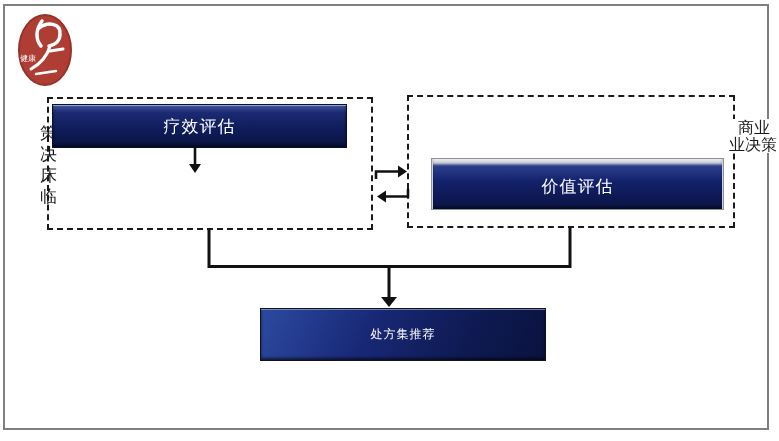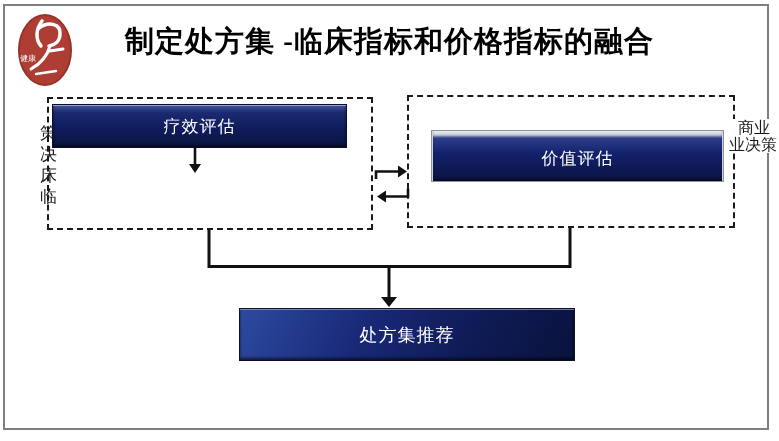--- a/index.html
+++ b/index.html
@@ -27,28 +27,28 @@
     position:absolute;box-sizing:border-box;
     display:flex;align-items:center;justify-content:center;
     color:#ffffff;font-size:17px;letter-spacing:1px;
     background:linear-gradient(180deg,#45569a 0%,#1b2a72 18%,#101d5c 55%,#0a133f 100%);
     border:1px solid #06102e;
     box-shadow:inset 0 1px 0 rgba(160,175,220,0.85), inset 0 -2px 3px rgba(0,0,0,0.55);
   }
   .box-efficacy{left:52px;top:104px;width:295px;height:44px;}
   .box-committee{left:52px;top:173px;width:295px;height:49px;}
   .box-value{
-    left:431px;top:130px;width:293px;height:52px;
+    left:431px;top:158px;width:293px;height:52px;
     background:linear-gradient(180deg,#f2f3f6 0%,#c2c8d2 8%,#8b94ad 10%,#2c3f8c 14%,#13216b 45%,#0a1342 100%);
     border:1px solid #8d939c;
     box-shadow:inset 1px 0 0 #ced2da, inset -1px 0 0 #ced2da, inset 0 -2px 3px rgba(0,0,0,0.5);
     padding-top:4px;
   }
   .box-recommend{
-    left:239px;top:308px;width:336px;height:53px;font-size:18px;
+    left:260px;top:308px;width:286px;height:53px;font-size:12px;
     background:linear-gradient(115deg,#2d4aa0 0%,#182876 38%,#0e1a52 72%,#0a123e 100%);
     border:1px solid #10131f;
     box-shadow:inset 0 1px 0 rgba(150,168,220,0.7), inset 0 -2px 3px rgba(0,0,0,0.6);
   }
   .side-label-clinical{
     position:absolute;left:18px;top:123px;width:21px;
     font-size:17px;line-height:21px;color:#1a1a1a;
     word-break:break-all;text-align:center;margin-left:20px;
   }
   .side-label-business{
@@ -71,21 +71,20 @@
     <ellipse cx="29" cy="39" rx="26" ry="35" fill="#ae3e34"></ellipse>
     <ellipse cx="29" cy="39" rx="26" ry="35" fill="none" stroke="#97322a" stroke-width="2"></ellipse>
     <path d="M26 10 C20 18 19 28 25 35" stroke="#ffffff" stroke-width="3.5" fill="none" stroke-linecap="round"></path>
     <path d="M23 17 C33 10 45 13 44 23 C44 30 39 34 33 35" stroke="#ffffff" stroke-width="3.5" fill="none" stroke-linecap="round"></path>
     <path d="M34 35 C31 46 24 53 15 58" stroke="#ffffff" stroke-width="3" fill="none" stroke-linecap="round"></path>
     <path d="M34 40 L47 38" stroke="#ffffff" stroke-width="3" fill="none" stroke-linecap="round"></path>
     <path d="M20 63 L40 60" stroke="#ffffff" stroke-width="2.5" fill="none" stroke-linecap="round"></path>
     <text x="4" y="50" font-size="8" fill="#ffffff">健康</text>
   </svg>
 
-  <div class="page-title">制定处方集 -临床指标和价格指标的融合</div>
 
   <div class="dashed-group group-clinical"></div>
   <div class="side-label-clinical">策决床临</div>
   <div class="navy-box box-efficacy">
     <span>疗效评估</span>
   </div>
 
   <div class="dashed-group group-business"></div>
   <div class="side-label-business">
     <span class="l1">商业</span>

